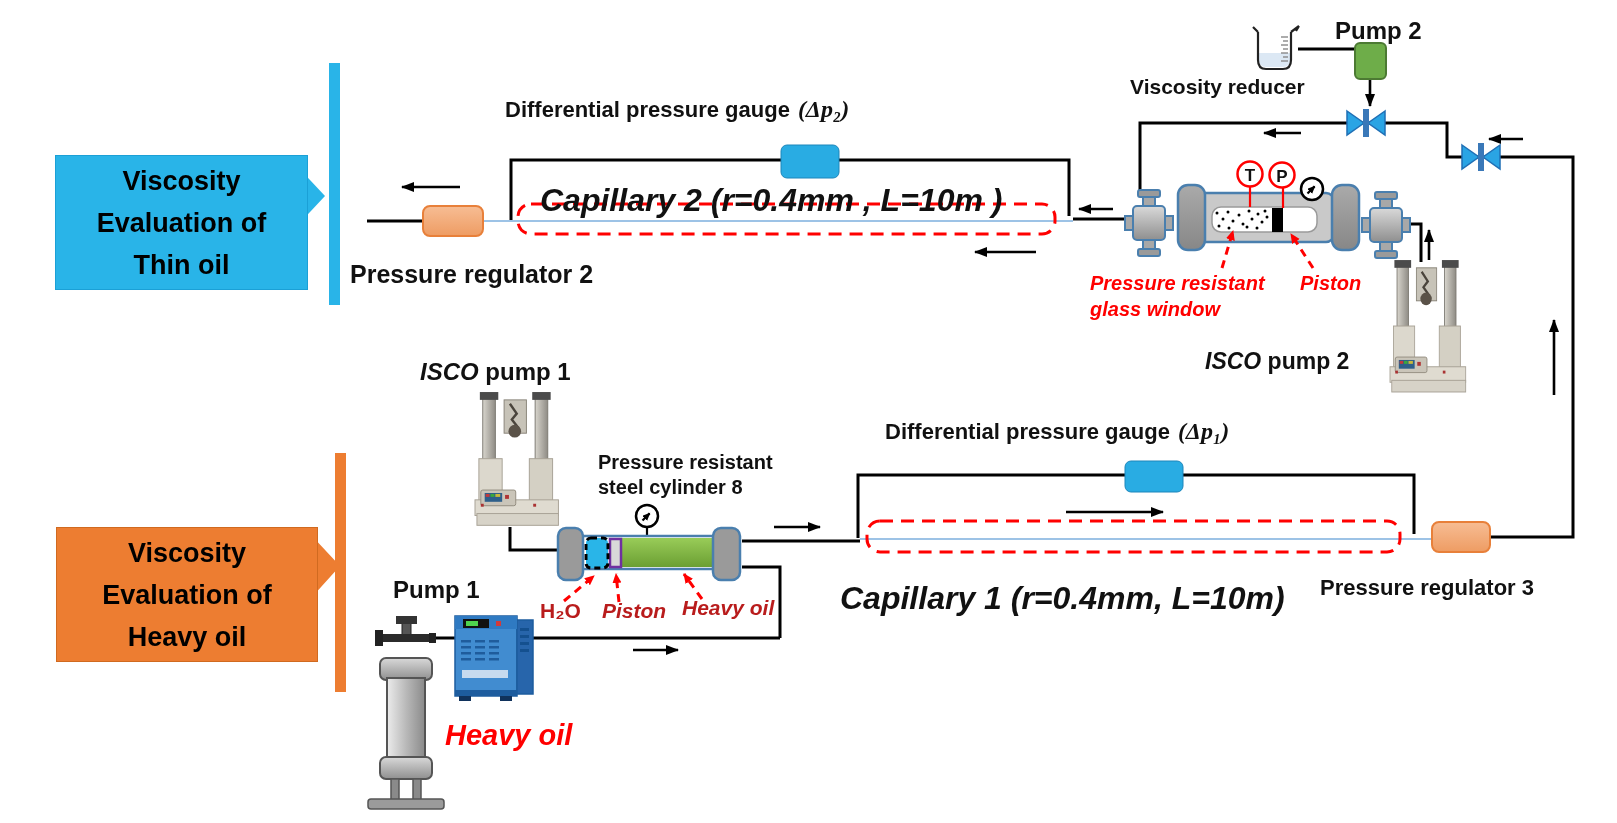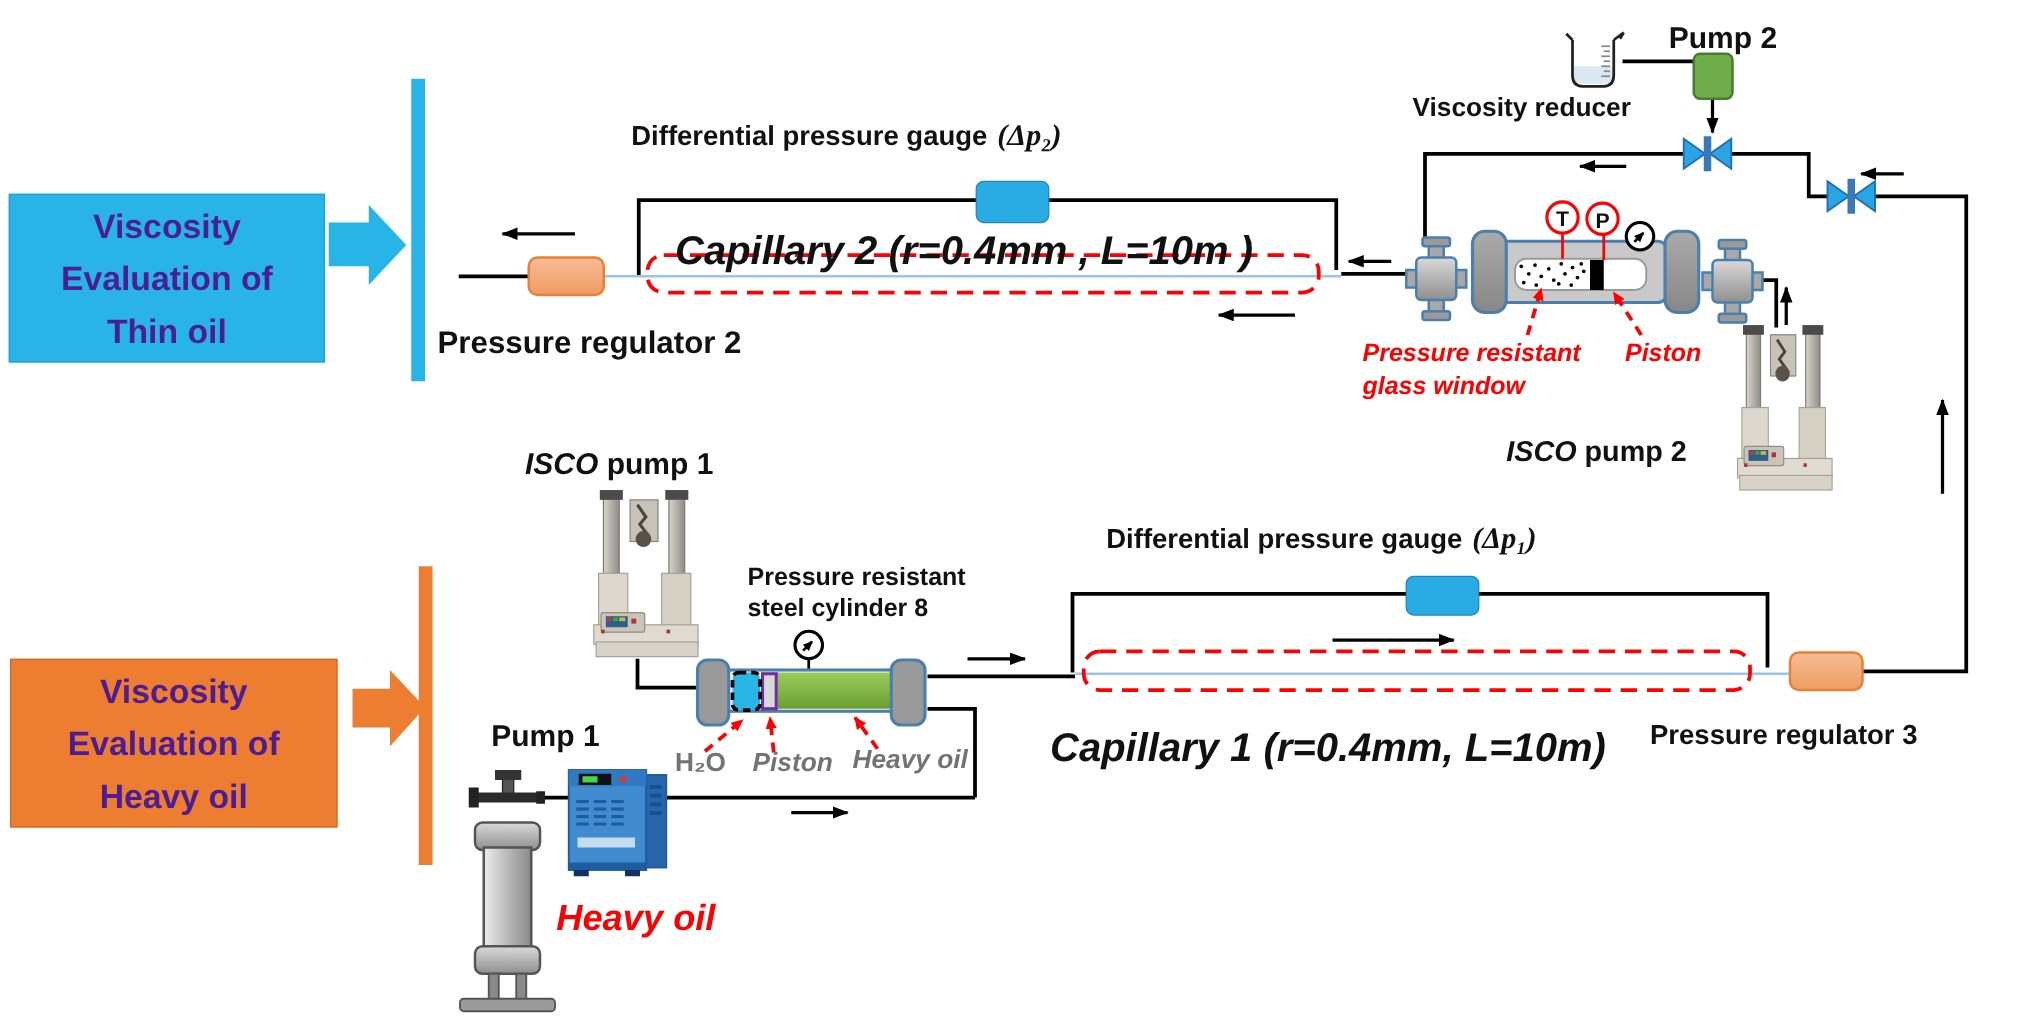--- a/index.html
+++ b/index.html
@@ -2,29 +2,29 @@
 <html><head>
 <meta charset="utf-8">
 <style>
   html,body{margin:0;padding:0;background:#fff;}
   .stage{position:relative;width:1617px;height:823px;background:#ffffff;overflow:hidden;
          font-family:"Liberation Sans","DejaVu Sans",sans-serif;color:#111;}
   .stage svg{position:absolute;left:0;top:0;}
   .lbl{position:absolute;white-space:nowrap;}
   .w600{font-weight:700;}
   .title-box{position:absolute;display:flex;flex-direction:column;justify-content:center;
-             align-items:center;font-weight:700;font-size:27px;line-height:42px;color:#4c1d95;}
+             align-items:center;font-weight:700;font-size:27px;line-height:42px;color:#000000;margin-left:48px;}
   .title-thin{left:7px;top:155px;width:251px;height:133px;background:#29b4e8;border:1px solid #1ba0d6;}
   .title-heavy{left:8px;top:527px;width:260px;height:133px;background:#ed7d31;border:1px solid #d06a20;}
   .dpg{font-size:22px;font-weight:700;}
   .dpg .sym{font-family:"Liberation Serif","DejaVu Serif",serif;font-style:italic;font-size:24px;font-weight:600;padding-left:8px;}
   .cap-lbl{font-size:32px;font-weight:700;font-style:italic;}
   .red{color:#ff0000;}
   .it{font-style:italic;}
-  .small-red{font-size:21px;font-weight:700;color:#737373;}
+  .small-red{font-size:21px;font-weight:700;color:#b91c1c;}
   .two-line{line-height:25px;font-size:20px;font-weight:700;}
   .two-line-red{line-height:26px;font-size:20px;font-weight:700;font-style:italic;color:#ff0000;}
   .big{font-size:24px;font-weight:700;}
 </style>
 </head>
 <body>
 
 <div class="stage">
 
 <svg width="1617" height="823" viewBox="0 0 1617 823">

